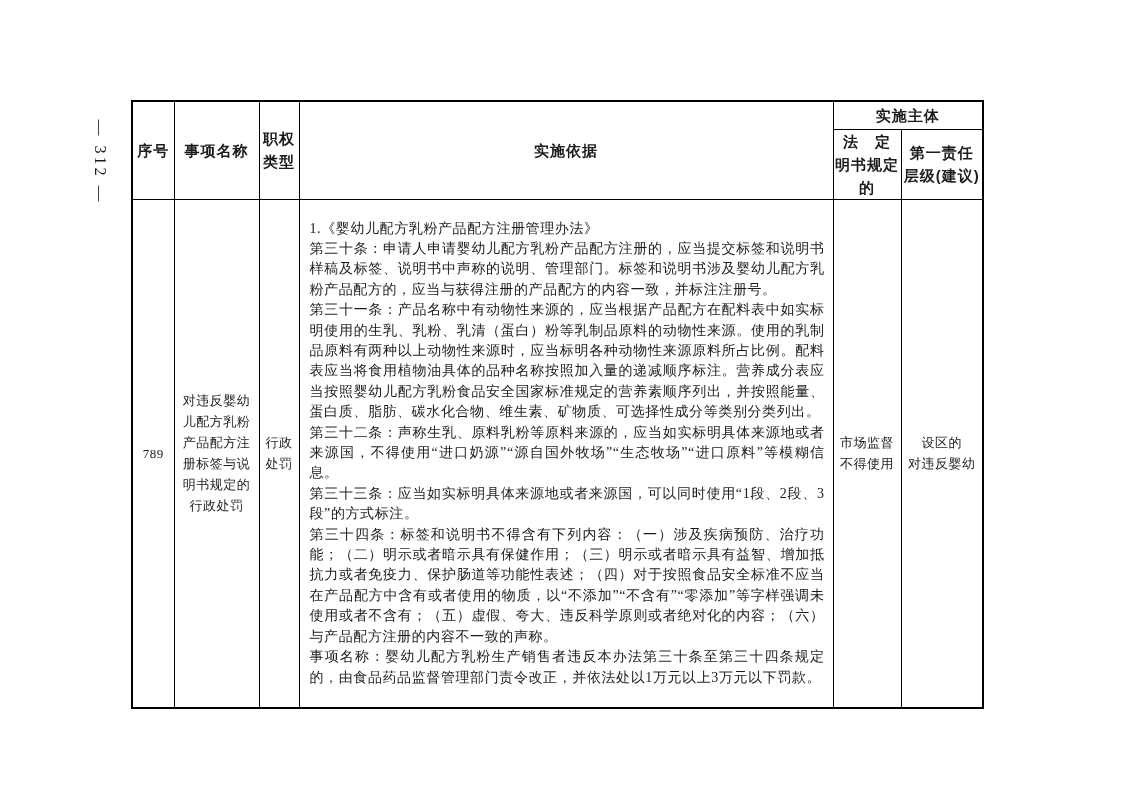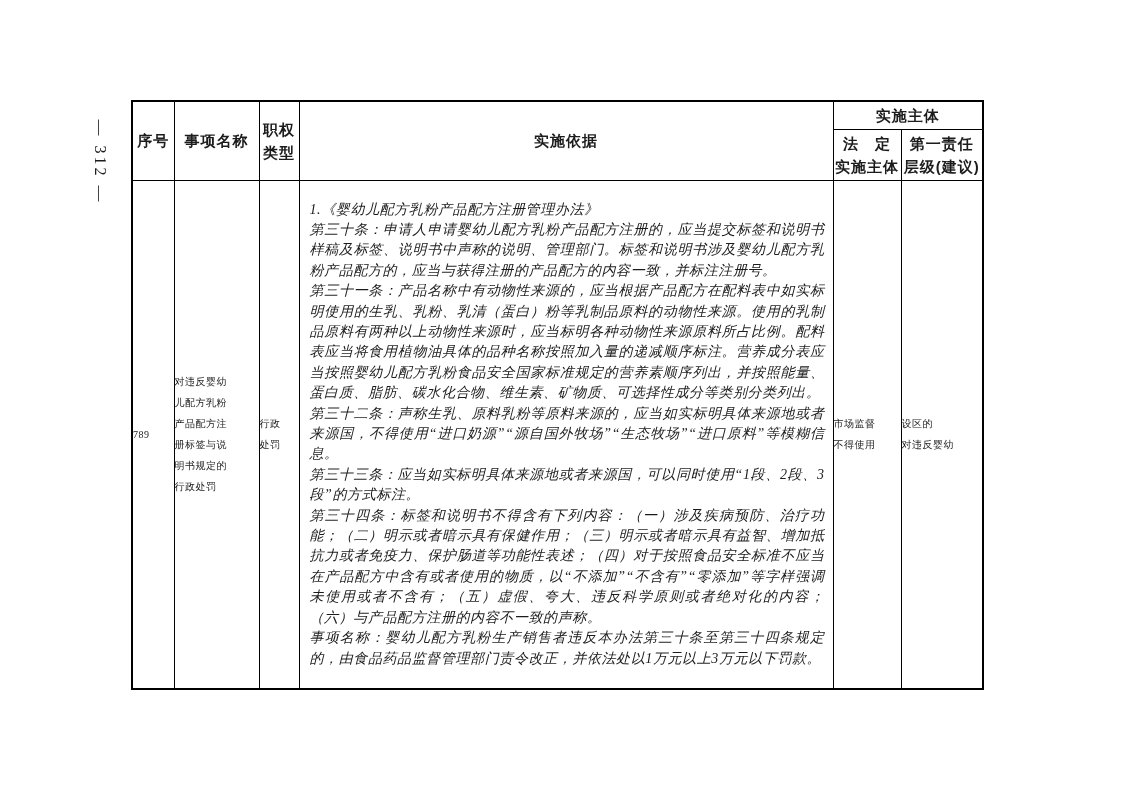--- a/index.html
+++ b/index.html
@@ -46,28 +46,28 @@
     font-size: 15px;
     text-align: center;
     white-space: pre-line;
     line-height: 23px;
     letter-spacing: 1px;
   }
   tr.hdr-row-1 { height: 28px; }
   tr.hdr-row-2 { height: 51px; }
   tr.body-row  { height: 509px; }
   td.cell-center {
+    text-align: center;
     white-space: pre-line;
-    font-size: 10px;
+    font-size: 13px;
     line-height: 21px;
     letter-spacing: 0.5px;
   }
   td.cell-basis {
     vertical-align: middle;
-    font-style: italic;
   }
   .basis-wrap {
     max-height: 496px;
     overflow: hidden;
     padding: 0 8px 0 10px;
   }
   .basis-wrap p {
     margin: 0;
     font-size: 14px;
     line-height: 20.4px;
@@ -96,21 +96,21 @@
       <tr class="hdr-row-1">
         <th class="hdr" rowspan="2">序号</th>
         <th class="hdr" rowspan="2">事项名称</th>
         <th class="hdr" rowspan="2">职权
 类型</th>
         <th class="hdr" rowspan="2">实施依据</th>
         <th class="hdr" colspan="2">实施主体</th>
       </tr>
       <tr class="hdr-row-2">
         <th class="hdr">法　定
-实施主体</th>
+明书规定的</th>
         <th class="hdr">第一责任
 层级(建议)</th>
       </tr>
     </thead>
     <tbody>
       <tr class="body-row">
         <td class="cell-center">789</td>
         <td class="cell-center">对违反婴幼
 儿配方乳粉
 产品配方注

